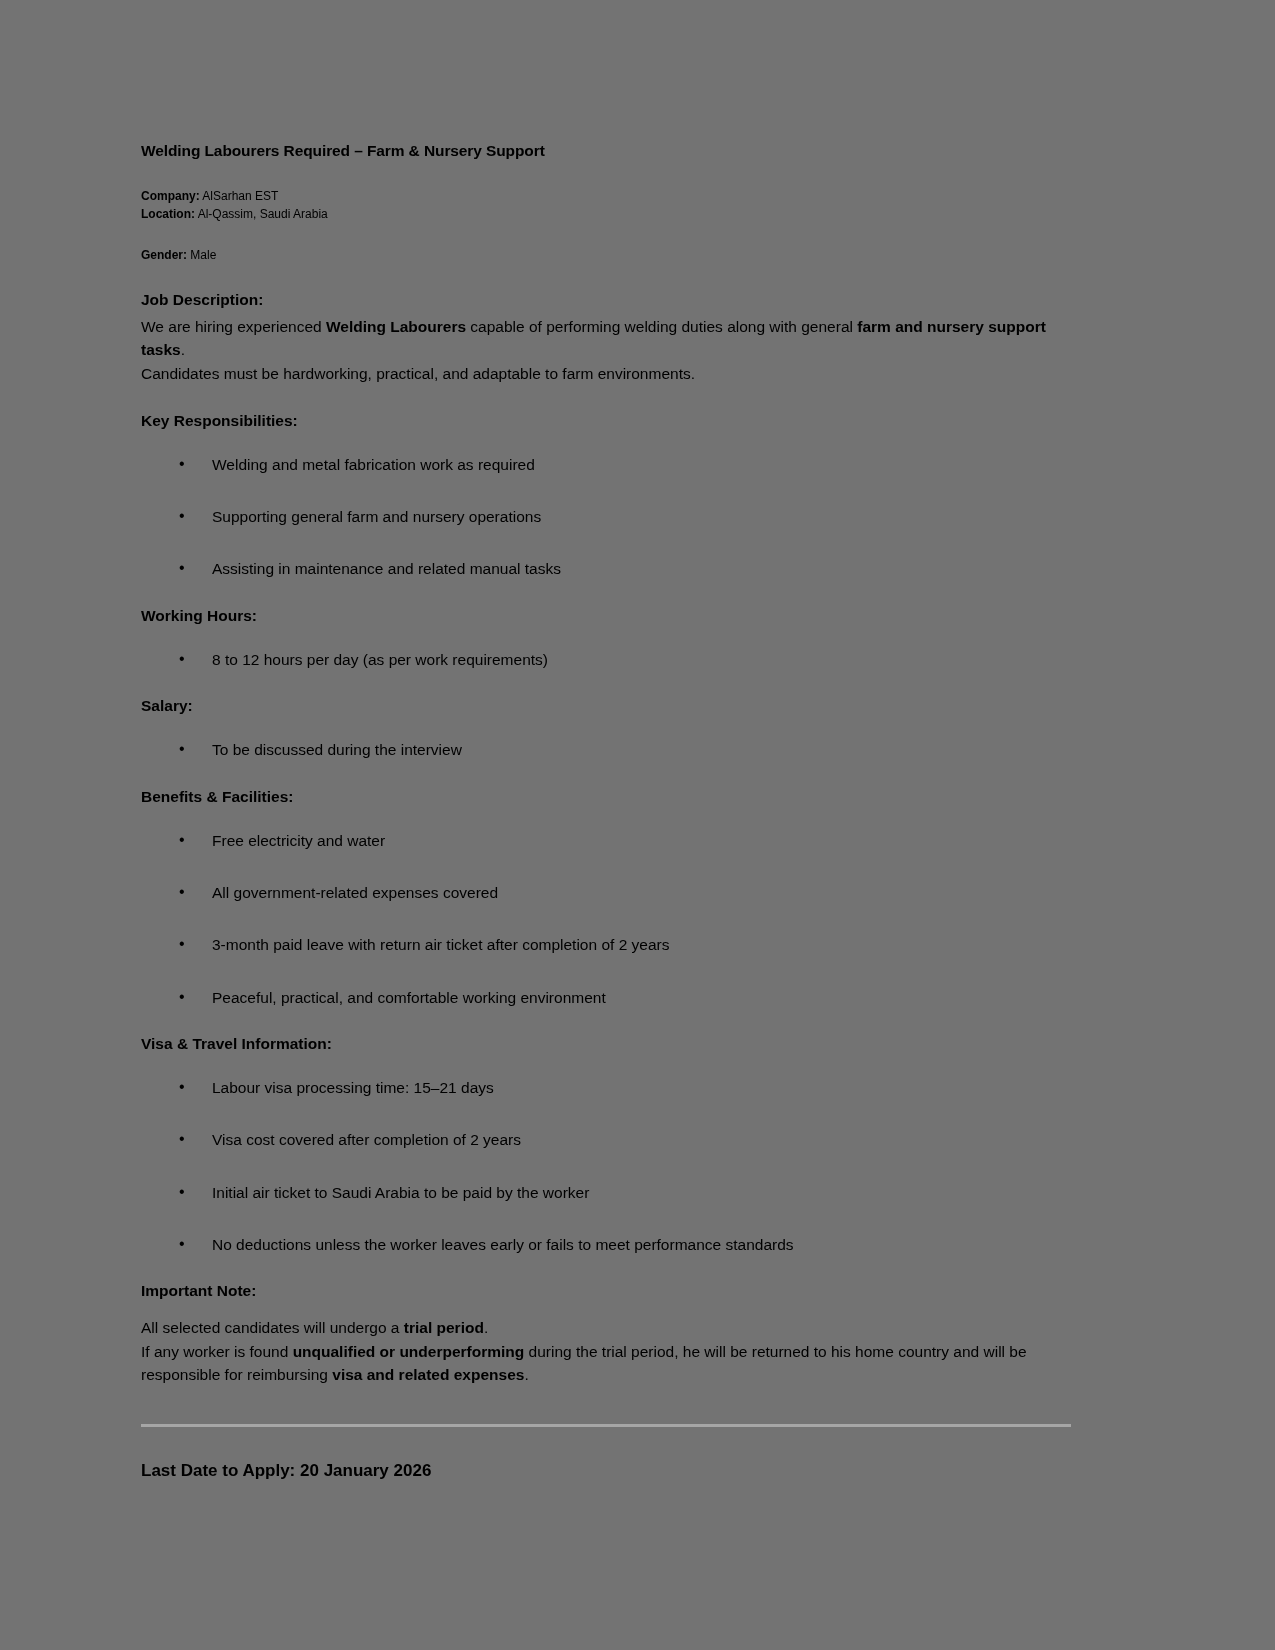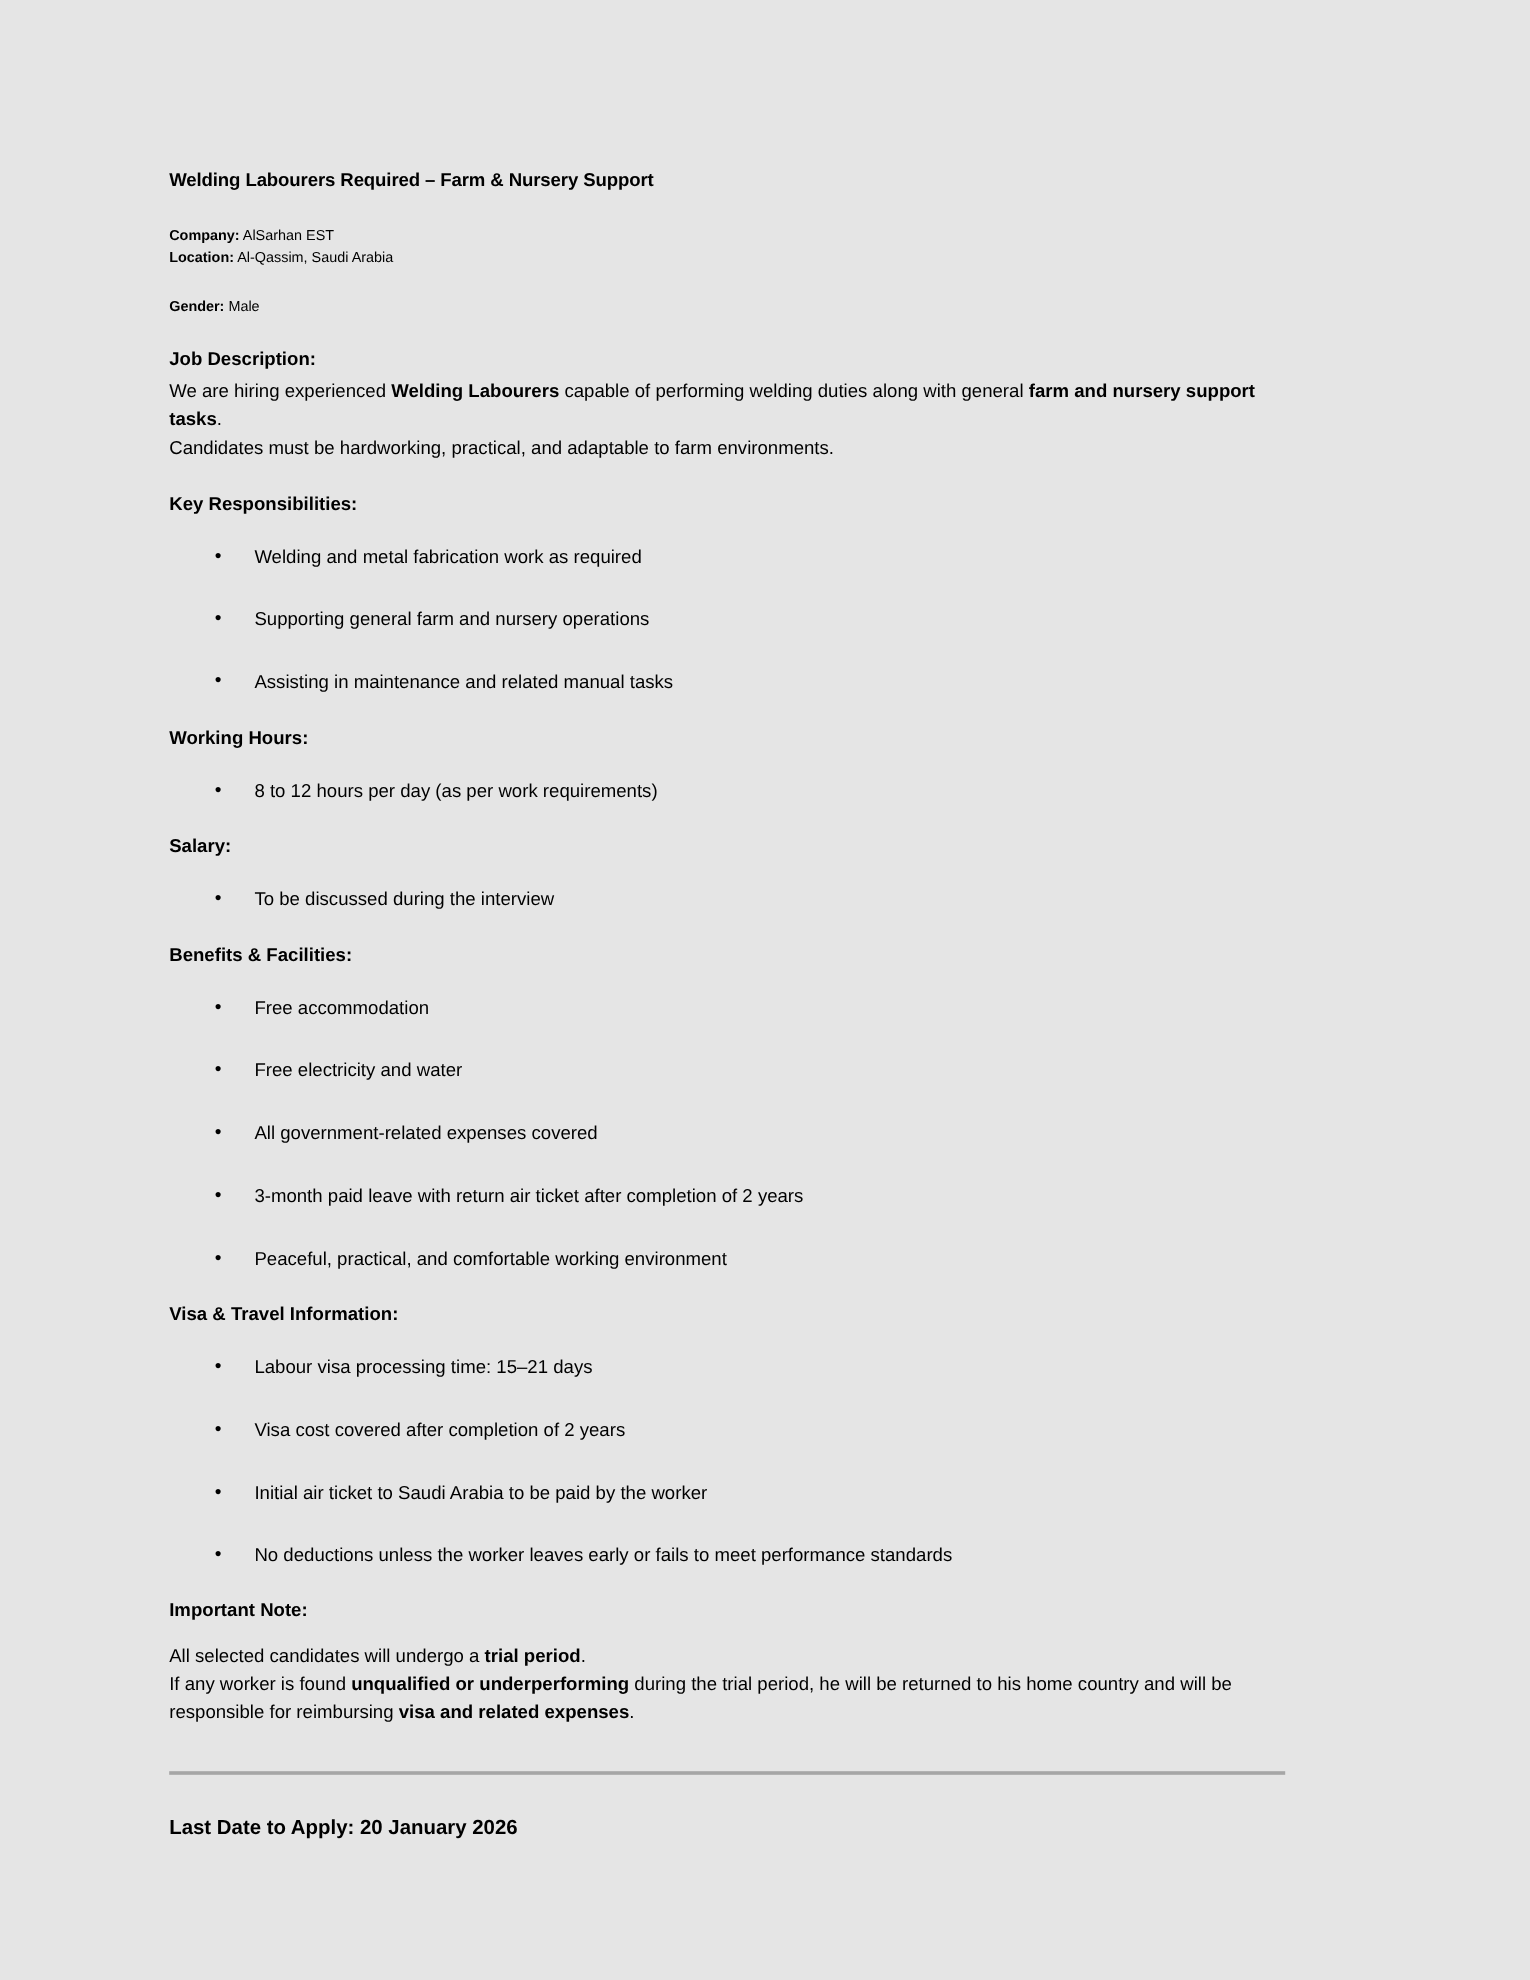--- a/index.html
+++ b/index.html
@@ -11,21 +11,21 @@
     width: 1275px;
     height: 1650px;
     font-family: "Liberation Sans", sans-serif;
     color: #000000;
     -webkit-font-smoothing: antialiased;
   }
   .page {
     position: relative;
     width: 1275px;
     height: 1650px;
-    background: #e5e5e5;
+    background: #737373;
     box-sizing: border-box;
   }
   .content {
     position: absolute;
     left: 141px;
     top: 141px;
     width: 930px;
   }
   
   .doc-title {
@@ -156,21 +156,20 @@
         </ul>
       </div>
     </div>
 
     <div class="block-gap"></div>
 
     <div>
       <div class="section-head">Benefits &amp; Facilities:</div>
       <div class="bullets-wrap">
         <ul class="bullets">
-          <li>Free accommodation</li>
           <li>Free electricity and water</li>
           <li>All government-related expenses covered</li>
           <li>3-month paid leave with return air ticket after completion of 2 years</li>
           <li>Peaceful, practical, and comfortable working environment</li>
         </ul>
       </div>
     </div>
 
     <div class="block-gap"></div>
 

